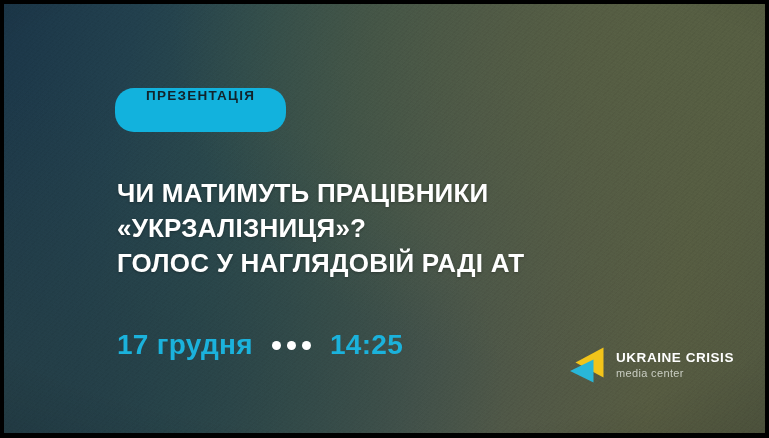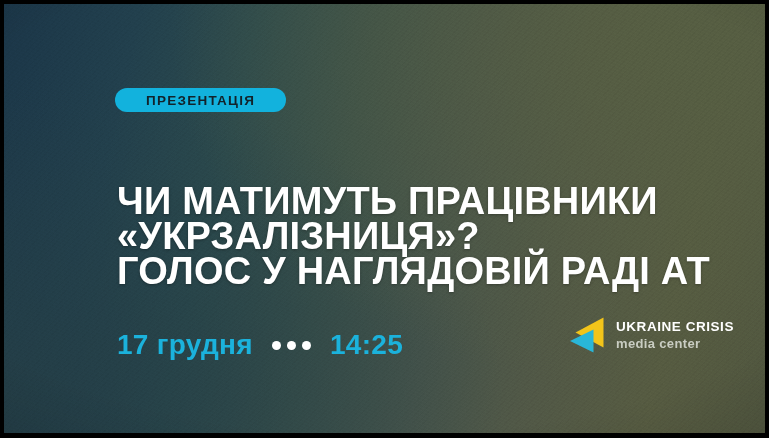--- a/index.html
+++ b/index.html
@@ -73,43 +73,42 @@
     z-index: 3;
     width: 100%;
     height: 100%;
   }
 
   
   .badge {
     position: absolute;
     left: 111px;
     top: 84px;
-    height: 24px;
+    height: 44px;
     padding: 0 31px;
     display: inline-flex;
-    align-items: center;
     justify-content: center;
     border-radius: 19px;
     background: #12b2dd;
     color: #12232b;
     font-size: 13.5px;
     font-weight: bold;
     letter-spacing: 1.25px;
     white-space: nowrap;
     box-sizing: border-box;
   }
 
   
   .headline {
     position: absolute;
     left: 113px;
     top: 155px;
     width: 560px;
     color: #ffffff;
-    font-size: 38px;
+    font-size: 26px;
     font-weight: bold;
     line-height: 35px;
     letter-spacing: 0.2px;
     text-transform: uppercase;
     text-shadow: 0 1px 3px rgba(0,0,0,0.30);
   }
   .headline .hl-line { display: block; white-space: nowrap; }
 
   
   .meta {
@@ -139,21 +138,21 @@
     width: 9px;
     height: 9px;
     border-radius: 50%;
     background: #ffffff;
   }
 
   
   .logo {
     position: absolute;
     left: 563px;
-    top: 308px;
+    top: 338px;
     display: flex;
     align-items: center;
     height: 46px;
   }
   .logo-mark {
     width: 40px;
     height: 44px;
     flex: 0 0 auto;
   }
   .logo-text {
@@ -166,22 +165,22 @@
   .logo-title {
     color: #ffffff;
     font-size: 13.5px;
     font-weight: bold;
     letter-spacing: 0.55px;
     white-space: nowrap;
   }
   .logo-sub {
     margin-top: 3px;
     color: #c9cdc2;
-    font-size: 13px;
-    font-weight: bold;
+    font-size: 11px;
+    font-weight: normal;
     letter-spacing: 0.35px;
     white-space: nowrap;
   }
 </style>
 </head>
 <body>
 
 <div class="frame">
   <div class="poster">
     <div class="content">

